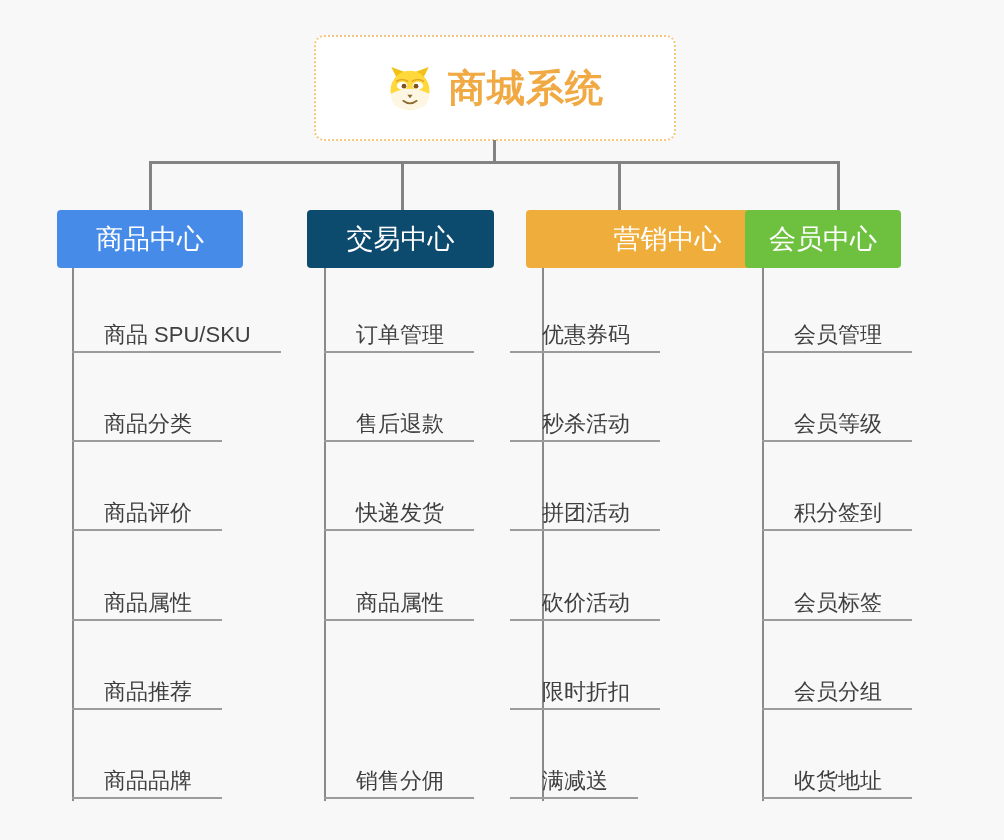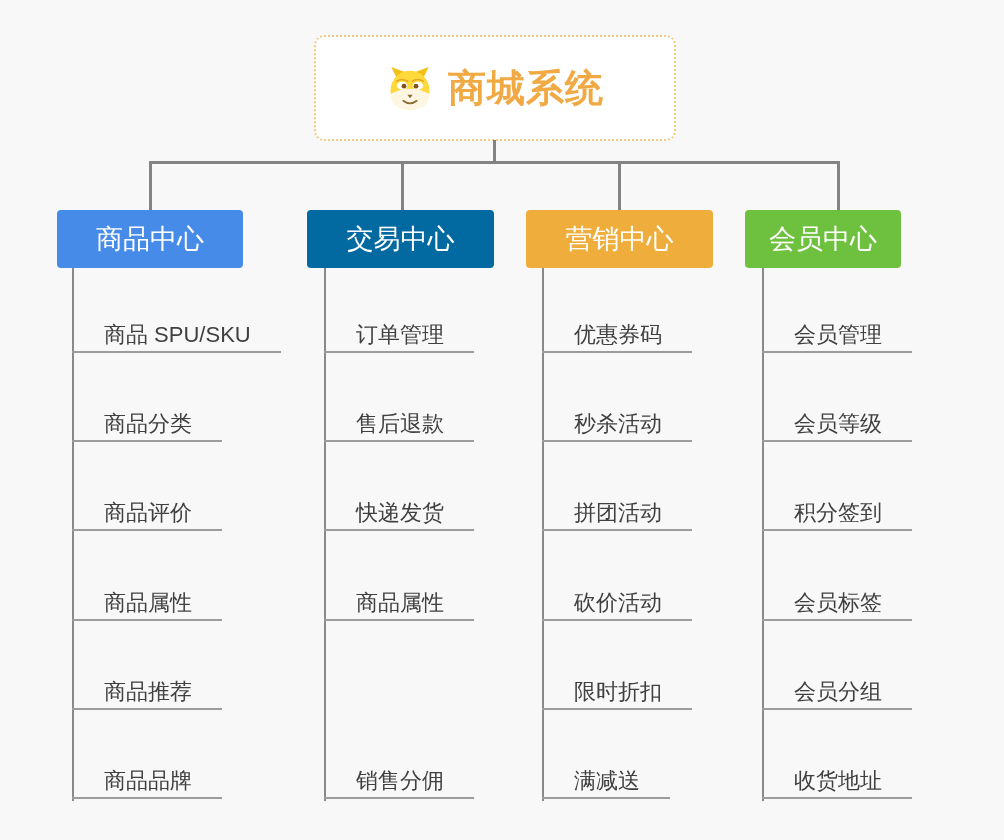--- a/index.html
+++ b/index.html
@@ -79,21 +79,21 @@
     height:30px;
     line-height:32px;
     font-size:22px;
     color:#404040;
     border-bottom:2px solid #9c9c9c;
     cursor:default;
   }
   
   .r0{ top:313px; } .r1{ top:402px; } .r2{ top:491px; }
   .r3{ top:581px; } .r4{ top:670px; } .r5{ top:759px; }
-  .c1{ left:72px; } .c2{ left:324px; } .c3{ left:542px; } .c4{ left:762px; }
+  .c1{ left:72px; } .c2{ left:324px; } .c3{ left:510px; } .c4{ left:762px; }
 </style>
 </head>
 <body>
 
 <div class="canvas">
 
   <div class="root-node">
     <svg class="root-icon" viewBox="0 0 64 64" aria-hidden="true">
       <path d="M15 20 L7 4 L26 11 Z" fill="#f2c117"></path>
       <path d="M49 20 L57 4 L38 11 Z" fill="#f2c117"></path>
@@ -114,24 +114,24 @@
   <div class="line" style="left:493px; top:140px; width:3px; height:23px;"></div>
   <div class="line" style="left:149px; top:161px; width:691px; height:3px;"></div>
   <div class="line" style="left:149px; top:161px; width:3px; height:49px;"></div>
   <div class="line" style="left:401px; top:161px; width:3px; height:49px;"></div>
   <div class="line" style="left:618px; top:161px; width:3px; height:49px;"></div>
   <div class="line" style="left:837px; top:161px; width:3px; height:49px;"></div>
 
   <div class="branch-node b1" style="background: rgb(71, 139, 232);">
     <span class="branch-label">商品中心</span>
   </div>
-  <div class="branch-node b2" style="background: #0369a1; font-family: Liberation Serif, serif;">
+  <div class="branch-node b2" style="background: #0c4a6e; font-family: Liberation Serif, serif;">
     <span class="branch-label">交易中心</span>
   </div>
-  <div class="branch-node b3" style="background: rgb(239, 174, 60);">
+  <div class="branch-node b3" style="background: rgb(239, 174, 60); padding-left: 48px;">
     <span class="branch-label">营销中心</span>
   </div>
   <div class="branch-node b4" style="background: rgb(110, 193, 62);">
     <span class="branch-label">会员中心</span>
   </div>
 
   <div class="spine s1"></div>
   <div class="spine s2"></div>
   <div class="spine s3"></div>
   <div class="spine s4"></div>

